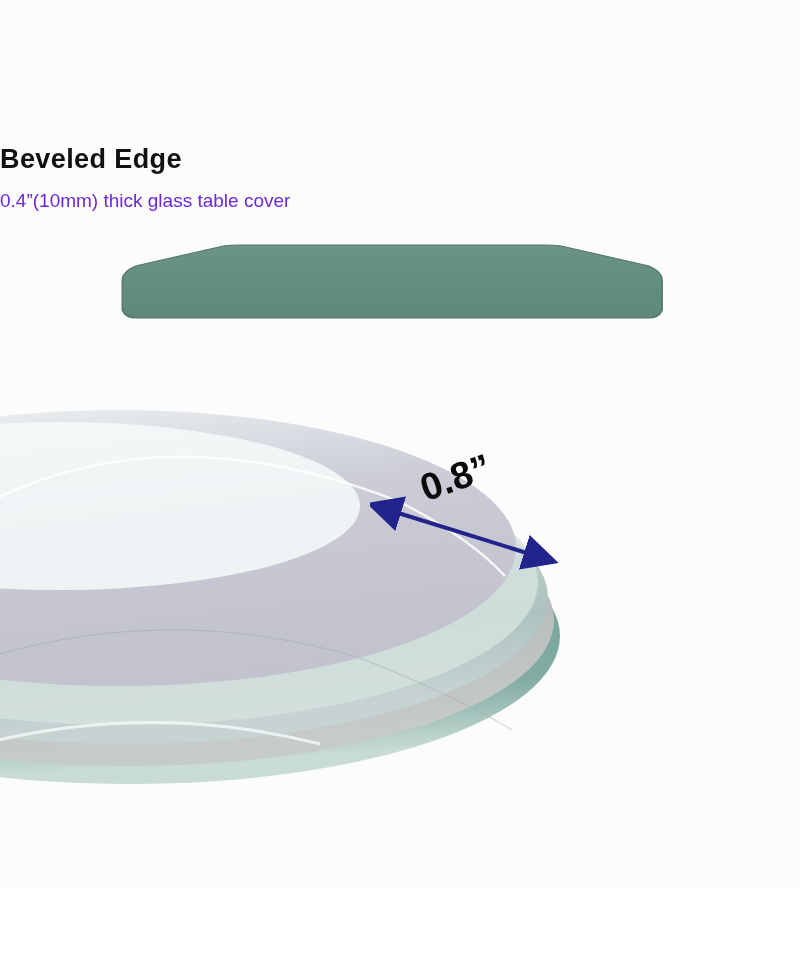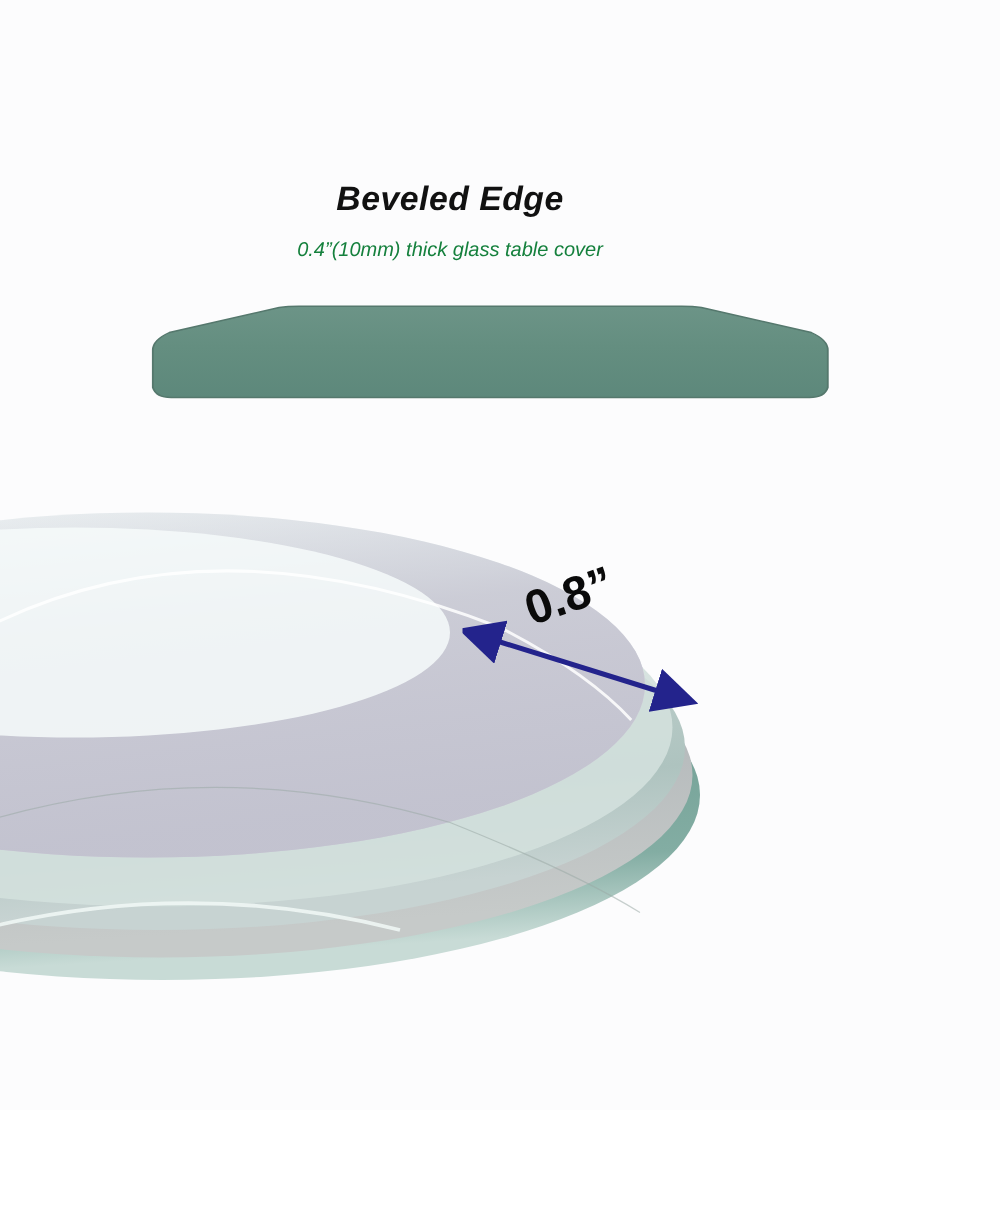--- a/index.html
+++ b/index.html
@@ -28,35 +28,34 @@
     height: 888px;
     background: #fcfcfd;
   }
 
   
   .heading-block {
     position: absolute;
     left: 0;
     top: 142px;
     width: 720px;
-    text-align: center;
-    font-style: italic;
+    text-align: left;
   }
   .title {
     font-size: 27px;
     font-weight: bold;
     color: #111111;
     letter-spacing: 0.4px;
     line-height: 34px;
     margin: 0;
   }
   .subtitle {
-    font-size: 16px;
+    font-size: 19px;
     font-weight: normal;
-    color: #15803d;
+    color: #6d28d9;
     line-height: 26px;
     margin: 12px 0 0 0;
   }
 
   
   .cross-section {
     position: absolute;
     left: 70px;
     top: 238px;
     width: 650px;

